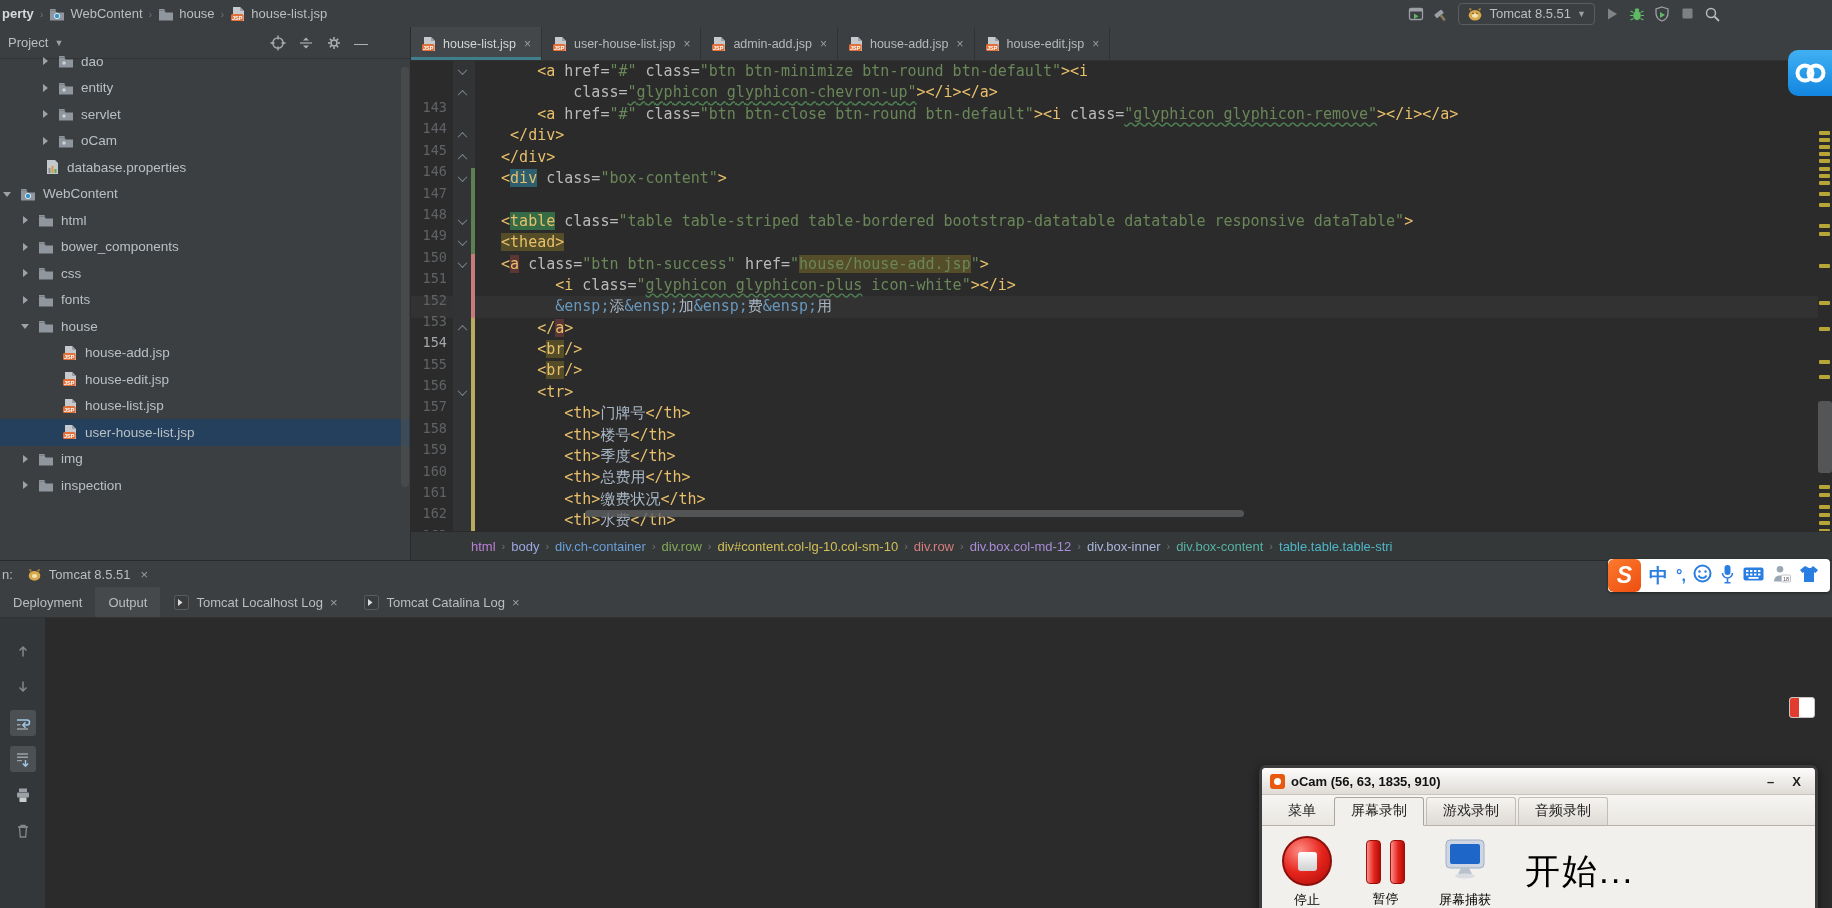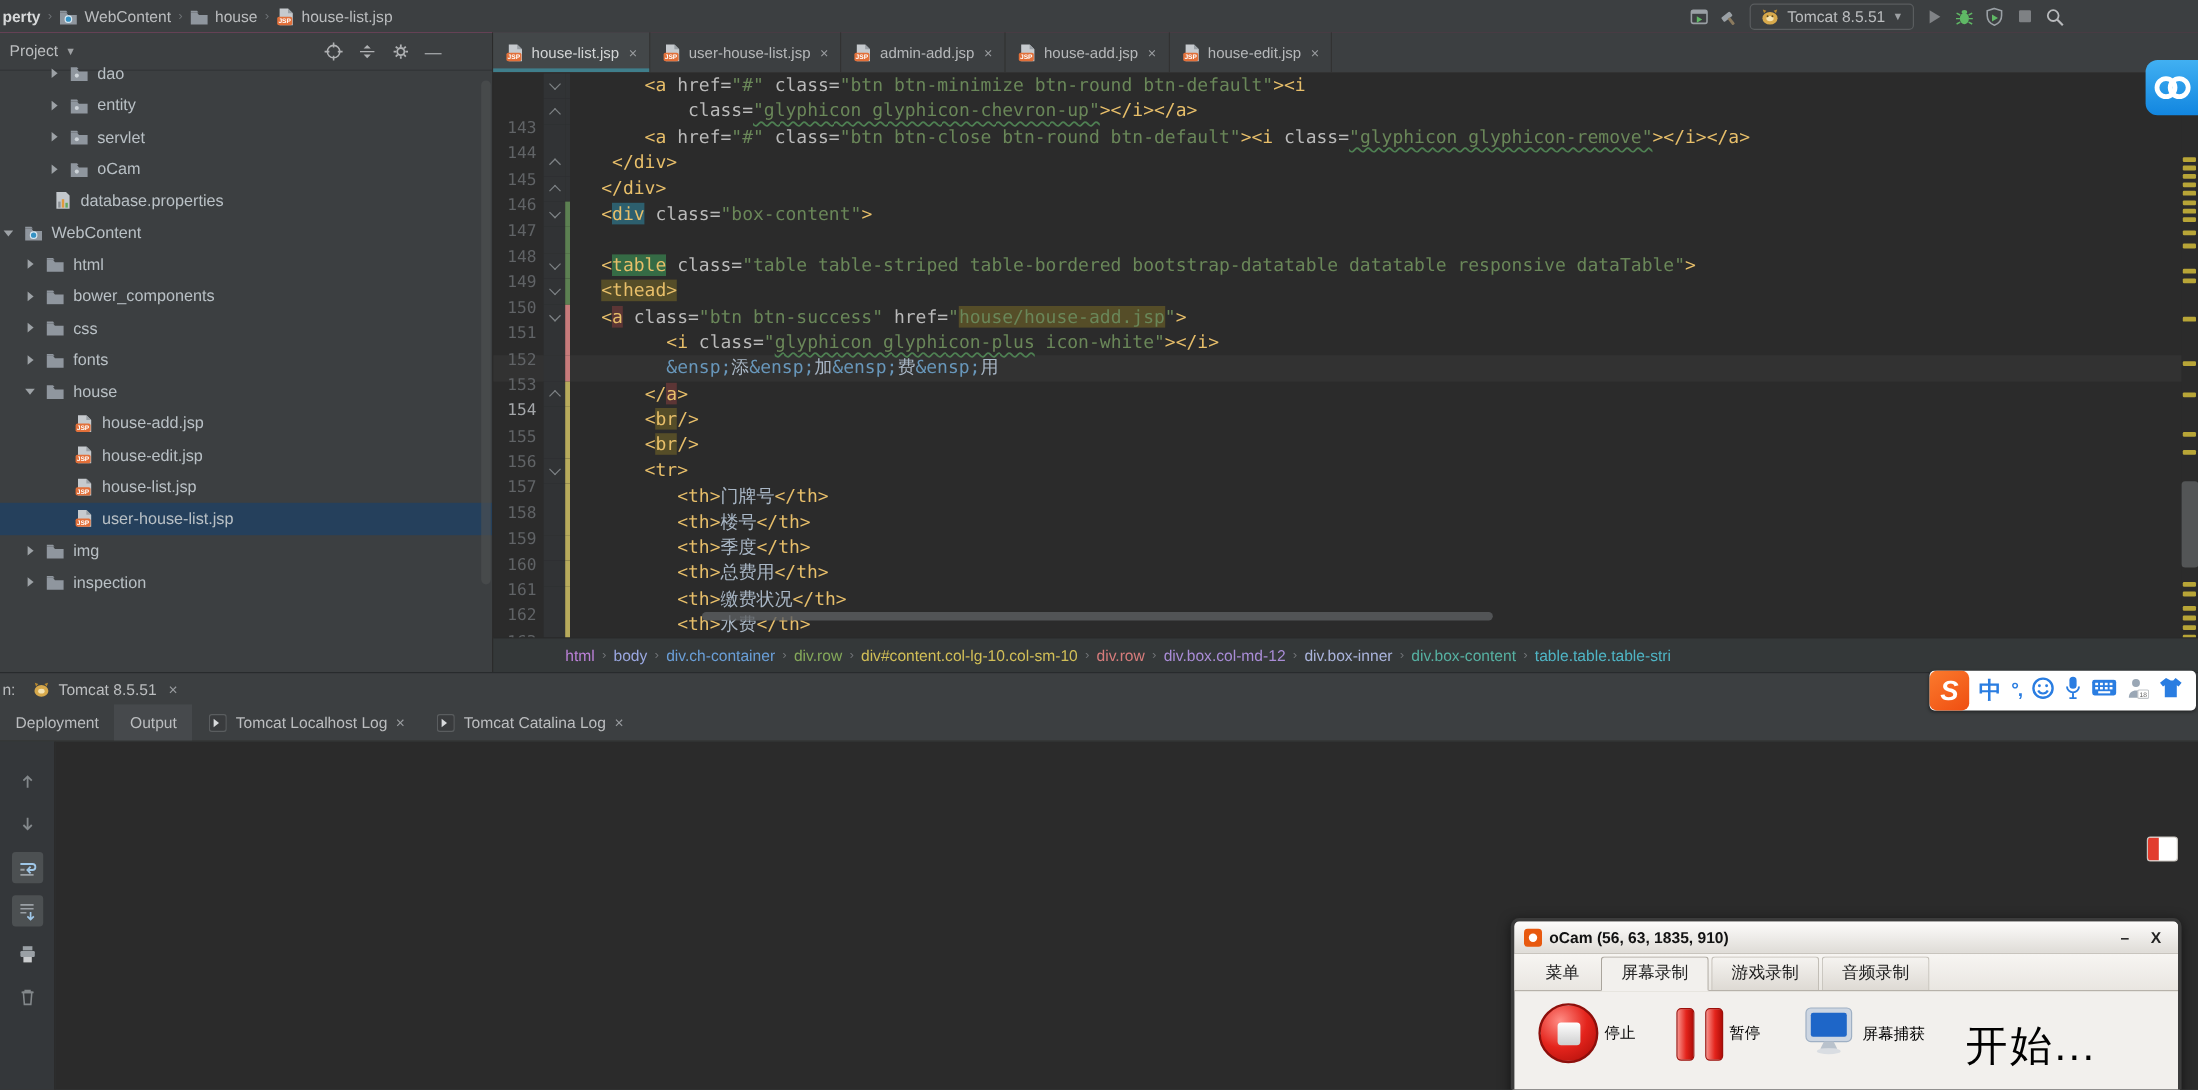--- a/index.html
+++ b/index.html
@@ -106,21 +106,21 @@
   .ocam-title .t{font-weight:bold;font-size:13px;color:#111;flex:1;}
   .ocam-ico{width:15px;height:15px;border-radius:3px;background:#e8590f;display:flex;align-items:center;justify-content:center;}
   .ocam-ico::after{content:"";width:7px;height:7px;border-radius:50%;background:#fff;}
   .ocam-min,.ocam-close{color:#222;font-size:13px;font-weight:bold;padding:0 6px;}
   .ocam-tabs{height:30px;background:linear-gradient(#f7f5f2,#e9e6e1);border-bottom:1px solid #b7b2aa;
     display:flex;align-items:flex-end;padding-left:10px;font-size:14px;color:#222;}
   .otab{padding:4px 16px 5px;margin-right:2px;}
   .otab.boxed{border:1px solid #c2beb6;border-bottom:none;background:linear-gradient(#f5f3f0,#dedad4);border-radius:3px 3px 0 0;}
   .otab.on{background:#f2f0ed;border:1px solid #aaa59d;border-bottom:1px solid #f2f0ed;margin-bottom:-1px;border-radius:3px 3px 0 0;}
   .ocam-content{position:relative;display:flex;align-items:flex-start;padding:10px 0 0 20px;gap:34px;}
-  .ocam-col{display:flex;flex-direction:row;align-items:center;gap:5px;}
+  .ocam-col{display:flex;flex-direction:column;align-items:center;gap:5px;}
   .ocam-col .lbl{font-size:13px;color:#000;}
   .ocam-stop{width:46px;height:46px;border-radius:50%;border:2px solid #8d0f0b;
     background:radial-gradient(circle at 35% 28%,#ff8d85 0%,#e4241c 50%,#a90c08 100%);
     display:flex;align-items:center;justify-content:center;}
   .ocam-stop i{display:block;width:19px;height:19px;border-radius:3px;background:linear-gradient(#ffffff,#cfcfcf);}
   .ocam-pause{display:flex;gap:9px;padding-top:3px;height:46px;align-items:center;}
   .ocam-pause i{display:block;width:13px;height:42px;border-radius:4px;border:1px solid #9c0f0a;
     background:linear-gradient(90deg,#f9908a,#e4241c 55%,#b00d08);}
   .ocam-status{font-size:35px;color:#000;margin-top:12px;letter-spacing:2px;}
 </style>

